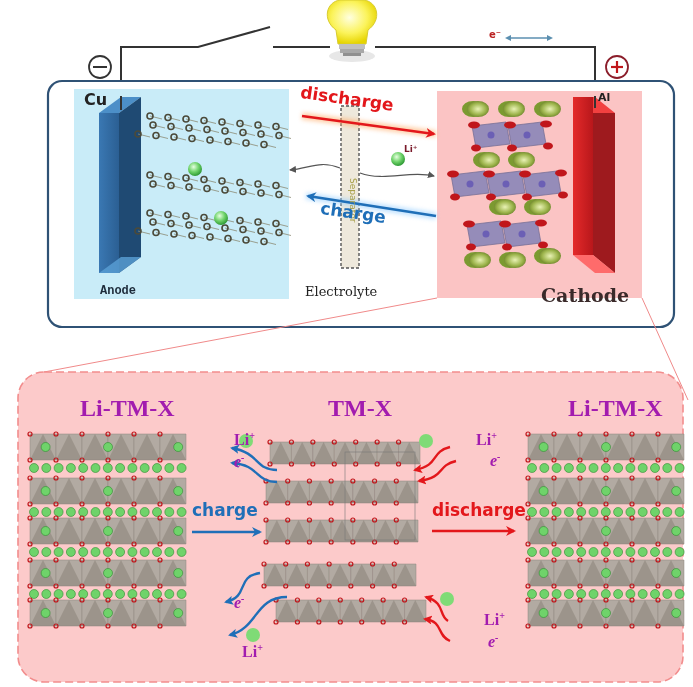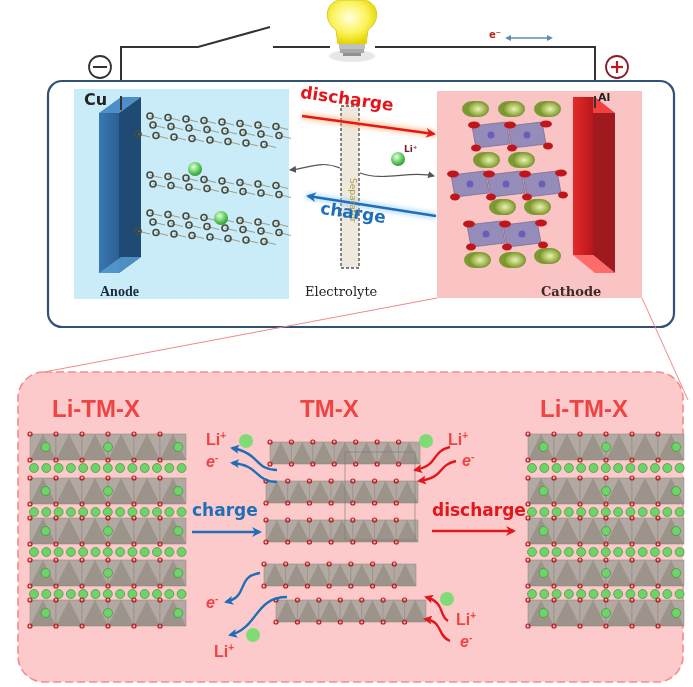--- a/index.html
+++ b/index.html
@@ -1,19 +1,19 @@
 <!DOCTYPE html>
 <html><head>
 <meta charset="utf-8">
 <style>
   html, body { margin:0; padding:0; background:#ffffff; }
   body { width:693px; height:687px; position:relative; overflow:hidden; font-family:"Liberation Sans", sans-serif; }
   .abs { position:absolute; }
   svg { position:absolute; left:0; top:0; }
-  .lbl-serif { font-family:Liberation Sans, sans-serif; font-weight:bold; color:#ef4444; }
+  .lbl-serif { font-family:Liberation Serif, serif; font-weight:bold; color:#a21caf;margin-left:28px; }
   .lbl-sans { font-family:"DejaVu Sans", sans-serif; }
 </style>
 </head>
 <body>
 
 <svg width="693" height="687">
   <defs>
     <radialGradient id="bulbGrad" cx="45%" cy="40%" r="60%">
       <stop offset="0%" stop-color="#ffffe0"></stop>
       <stop offset="60%" stop-color="#fbf35a"></stop>
@@ -864,23 +864,23 @@
   <line x1="192" y1="532" x2="260" y2="532" stroke="#1f6fb8" stroke-width="2.6" marker-end="url(#arrBlue)"></line>
   <line x1="432" y1="531" x2="516" y2="531" stroke="#ffb070" stroke-width="8" opacity="0.65" filter="url(#glow)"></line>
   <line x1="432" y1="531" x2="514" y2="531" stroke="#e3171b" stroke-width="2.6" marker-end="url(#arrRed)"></line>
 </svg>
 
 <div class="abs lbl-sans" style="left:489px;top:29px;font-size:10px;color:#b22;font-weight:bold;">e⁻</div>
 
 <div class="abs lbl-sans" style="left:84px;top:90px;font-size:16px;font-weight:bold;color:#222;">Cu</div>
 <div class="abs lbl-sans" style="left:598px;top:91px;font-size:11px;font-weight:bold;color:#222;">Al</div>
 
-<div class="abs" style="left:100px;top:284px;font-family:Liberation Serif, serif;font-size:14px;font-weight:bold;color:#1d2b3a;">Anode</div>
+<div class="abs" style="left:100px;top:284px;font-family:Liberation Mono, monospace;font-size:12px;font-weight:bold;color:#1d2b3a;">Anode</div>
 <div class="abs" style="left:305px;top:284px;font-family:'DejaVu Serif',serif;font-size:13px;font-weight:normal;color:#222;">Electrolyte</div>
-<div class="abs" style="left:541px;top:284px;font-family:'DejaVu Serif',serif;font-size:13px;font-weight:bold;color:#3a2a2a;">Cathode</div>
+<div class="abs" style="left:541px;top:284px;font-family:'DejaVu Serif',serif;font-size:19px;font-weight:bold;color:#3a2a2a;">Cathode</div>
 
 <div class="abs lbl-sans" style="left:358px;top:178px;font-size:9px;color:#a8a04a;transform:rotate(90deg);transform-origin:left top;">Separator</div>
 
 <div class="abs lbl-sans" style="left:302px;top:82px;font-size:17px;font-weight:bold;color:#e3171b;transform:rotate(8deg);transform-origin:left top;">discharge</div>
 <div class="abs lbl-sans" style="left:322px;top:198px;font-size:17px;font-weight:bold;color:#1f6fb8;transform:rotate(8deg);transform-origin:left top;">charge</div>
 <div class="abs lbl-sans" style="left:404px;top:144px;font-size:9px;font-weight:bold;color:#7a1a2a;">Li⁺</div>
 
 <div class="abs lbl-serif" style="left:52px;top:395px;font-size:24px;">Li-TM-X</div>
 <div class="abs lbl-serif" style="left:300px;top:395px;font-size:24px;">TM-X</div>
 <div class="abs lbl-serif" style="left:540px;top:395px;font-size:24px;">Li-TM-X</div>

